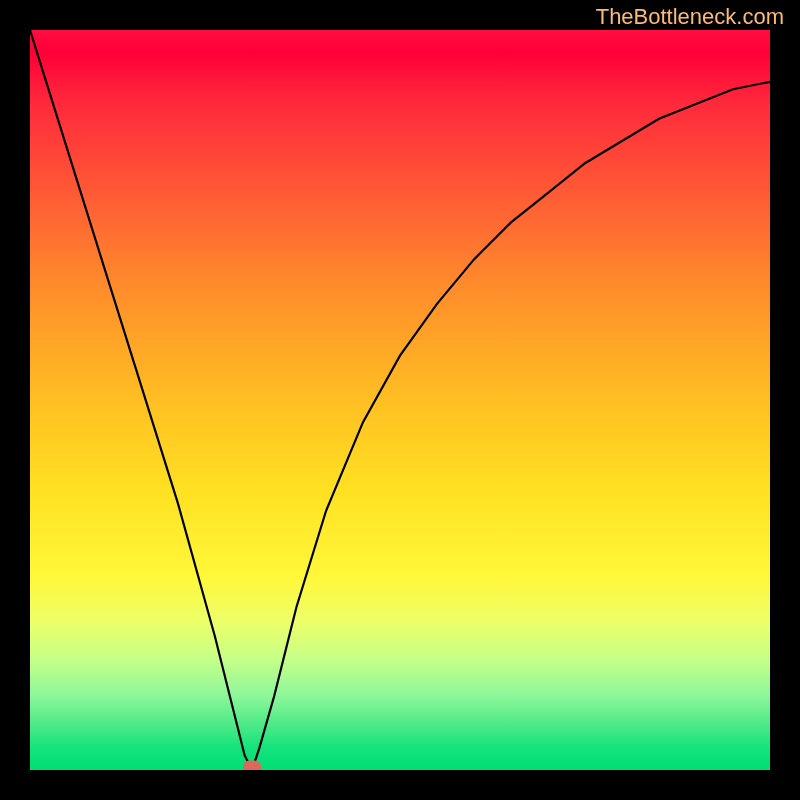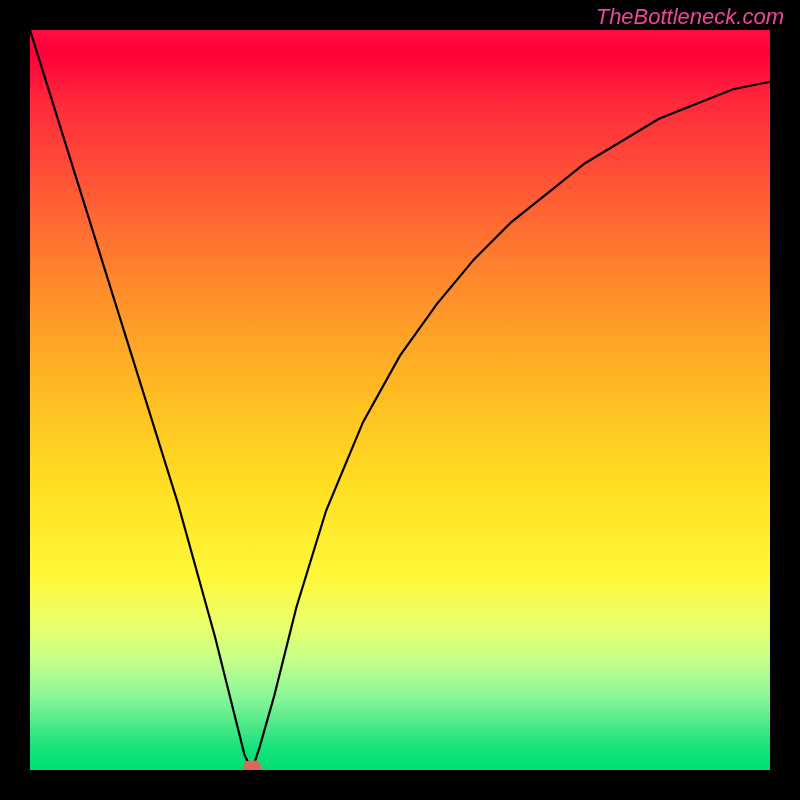--- a/index.html
+++ b/index.html
@@ -8,25 +8,24 @@
     background: #000;
     width: 800px;
     height: 800px;
     position: relative;
     font-family: Arial, Helvetica, sans-serif;
   }
   .watermark {
     position: absolute;
     top: 4px;
     right: 16px;
-    color: #ec4899;
+    color: #fdba74;
     font-size: 22px;
     font-weight: 500;
     z-index: 10;
-    font-style: italic;
   }
   .frame {
     position: absolute;
     inset: 0;
     background: #000;
   }
   .chart-area {
     position: absolute;
     left: 30px;
     top: 30px;

